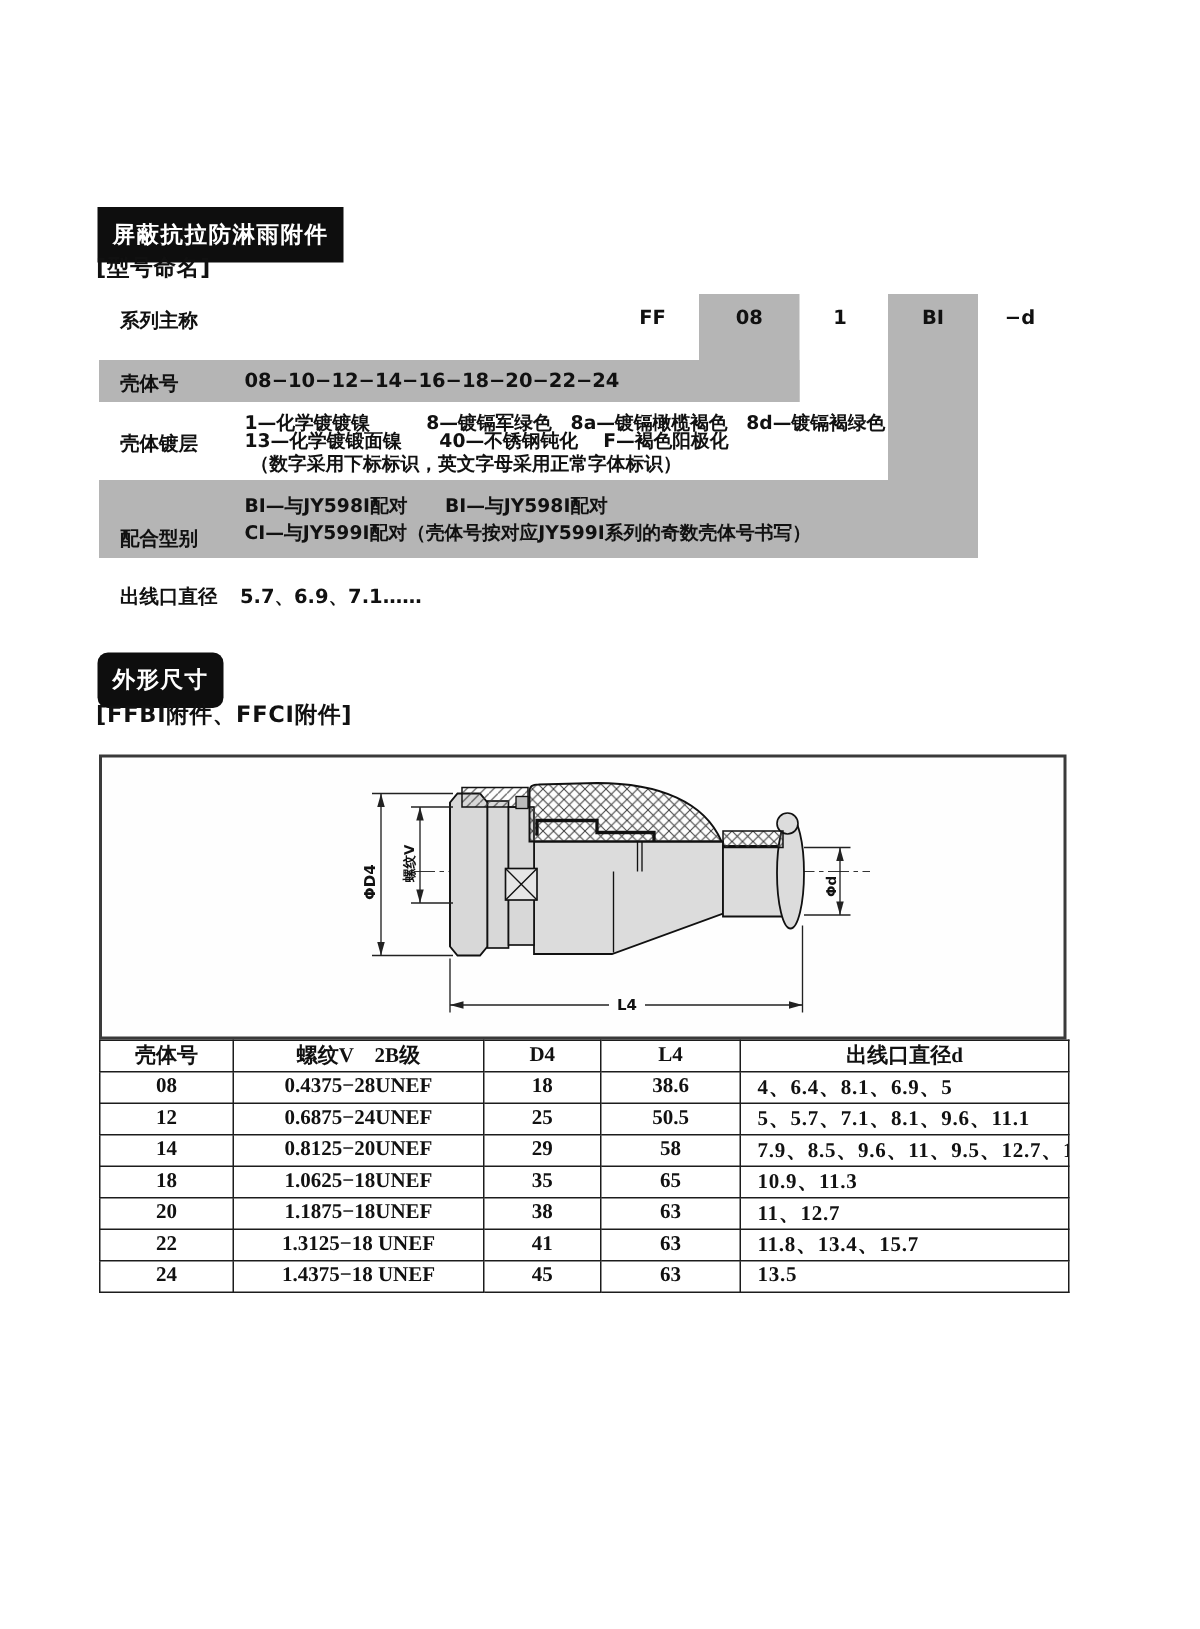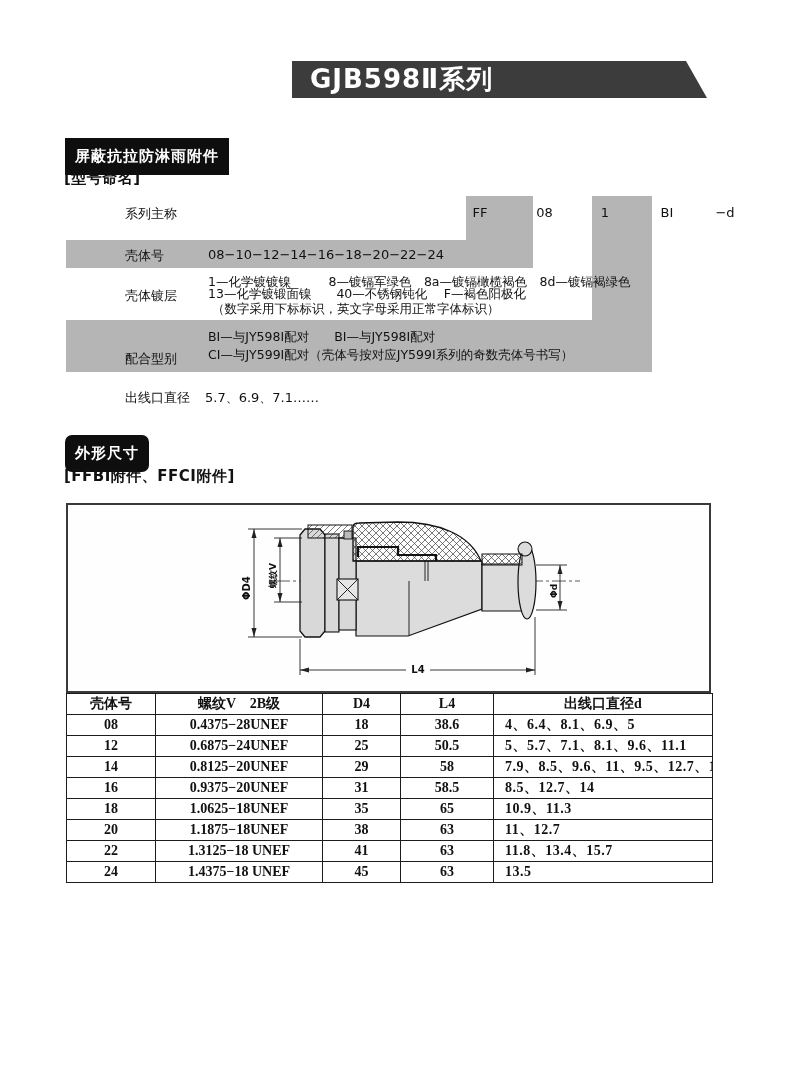--- a/index.html
+++ b/index.html
@@ -18,21 +18,21 @@
   .banner span{font-size:26px; font-weight:bold; padding-left:18px; letter-spacing:1px;}
   
   .blabel{
     position:absolute; background:#0e0e0e; color:#fff; font-weight:bold;
     font-size:15px; line-height:25px; height:25px; padding:6px 10px;
     letter-spacing:1px;
   }
   .heading{position:absolute; font-size:15px; font-weight:bold; letter-spacing:.5px;}
   
   .gblock{position:absolute; background:#b5b5b5;}
-  .ntext{position:absolute; font-size:13px; font-weight:normal; white-space:nowrap;margin-left:45px;}
+  .ntext{position:absolute; font-size:13px; font-weight:bold; white-space:nowrap;}
   .ncenter{text-align:center;}
   .nsmall{font-size:12.5px; line-height:15px;}
   
   .figure{
     position:absolute; left:66px; top:503px; width:645px; height:190px;
     border:2px solid #3a3a3a; background:#fefefe; box-sizing:border-box;
   }
   
   table.dim{
     position:absolute; left:66px; top:693px; width:646px;
@@ -45,23 +45,20 @@
   }
   table.dim th{font-size:14px;}
   table.dim .cell-left{text-align:left; padding-left:11px; letter-spacing:.5px;}
   svg text{font-family:"DejaVu Sans","Liberation Sans",sans-serif;}
 </style>
 </head>
 <body>
 
 <div class="page">
 
-  <div class="banner">
-    <span>GJB598Ⅱ系列</span>
-  </div>
 
   <div class="blabel" style="left:65px; top:138px;">屏蔽抗拉防淋雨附件</div>
 
   <div class="heading" style="left:64px; top:169px;">[型号命名]</div>
 
   <div>
 
     <div class="gblock" style="left:466px; top:196px; width:67px; height:72px;"></div>
     <div class="gblock" style="left:592px; top:196px; width:60px; height:176px;"></div>
     <div class="gblock" style="left:66px; top:240px; width:467px; height:28px;"></div>
@@ -207,27 +204,20 @@
           <td class="cell-left">5、5.7、7.1、8.1、9.6、11.1</td>
         </tr>
         <tr>
           <td>14</td>
           <td>0.8125−20UNEF</td>
           <td>29</td>
           <td>58</td>
           <td class="cell-left">7.9、8.5、9.6、11、9.5、12.7、14</td>
         </tr>
         <tr>
-          <td>16</td>
-          <td>0.9375−20UNEF</td>
-          <td>31</td>
-          <td>58.5</td>
-          <td class="cell-left">8.5、12.7、14</td>
-        </tr>
-        <tr>
           <td>18</td>
           <td>1.0625−18UNEF</td>
           <td>35</td>
           <td>65</td>
           <td class="cell-left">10.9、11.3</td>
         </tr>
         <tr>
           <td>20</td>
           <td>1.1875−18UNEF</td>
           <td>38</td>

